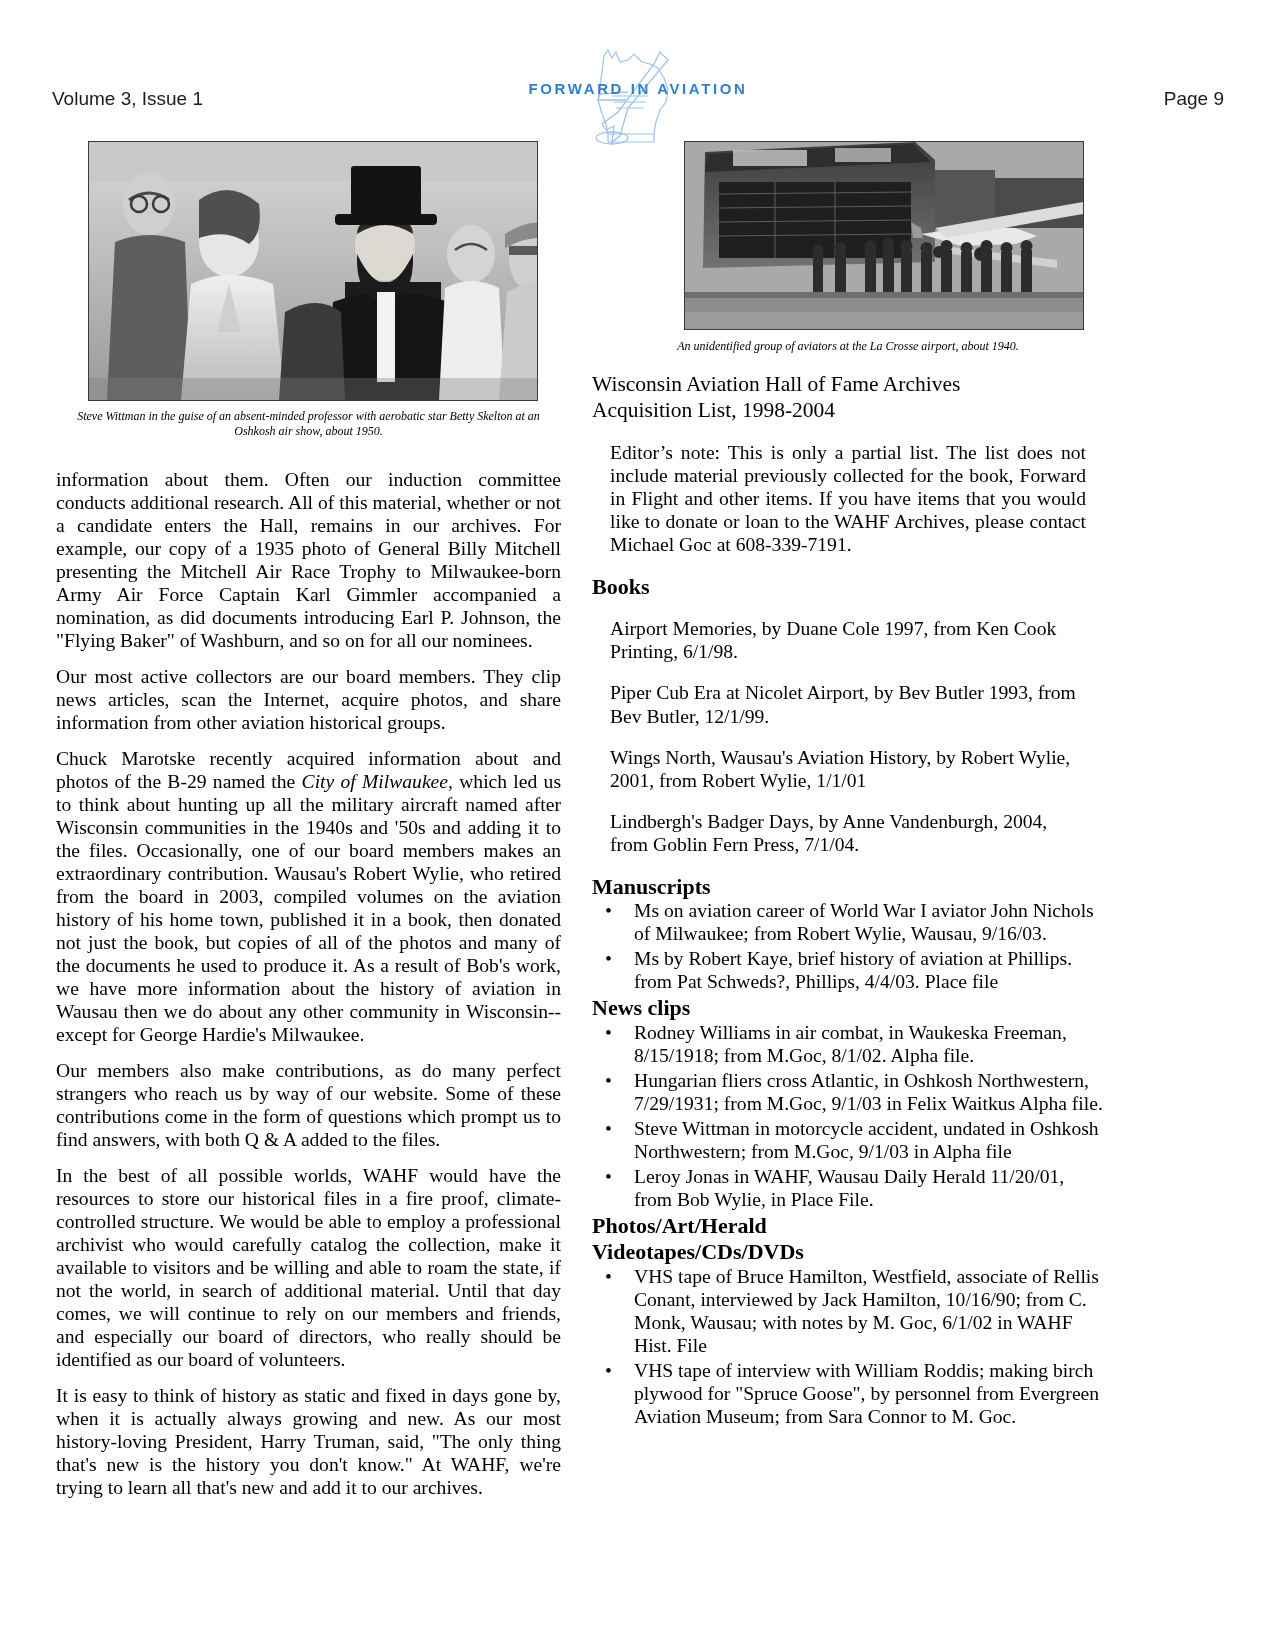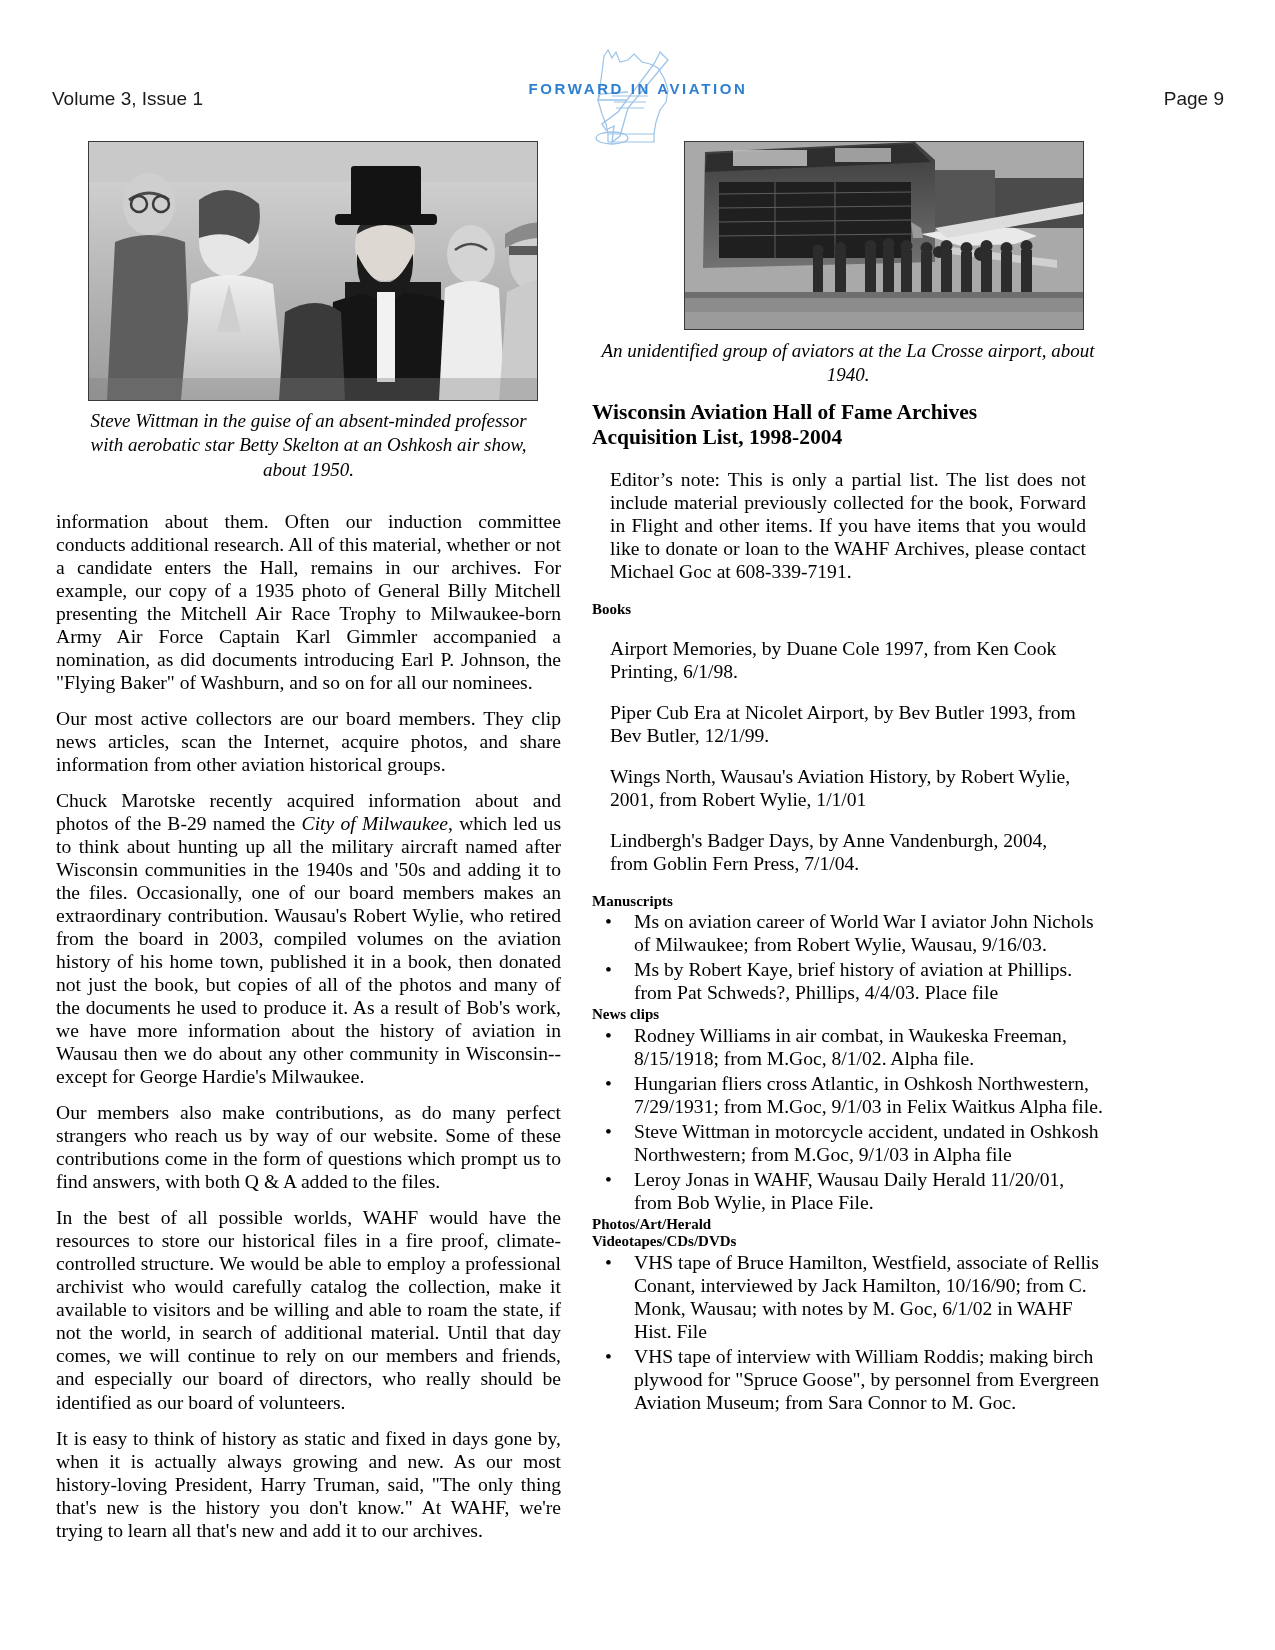--- a/index.html
+++ b/index.html
@@ -101,47 +101,47 @@
   .photo-right {
     width: 398px;
     height: 187px;
     margin-left: 92px;
   }
   .photo-inner { position: absolute; left:0; top:0; right:0; bottom:0; }
 
   .caption {
     font-family: "Liberation Serif", "DejaVu Serif", serif;
     font-style: italic;
-    font-size: 19px;
+    font-size: 12px;
     line-height: 1.28;
     text-align: center;
     margin-top: 9px;
   }
   .caption-left { padding: 0 16px; margin-top: 8px; }
   .caption-right { padding: 0 4px; }
 
   
   p.body {
     font-size: 19.6px;
     line-height: 1.175;
     text-align: justify;
     margin: 0 0 13px 0;
     hyphens: manual;
   }
   .ital { font-style: italic; }
 
   
   h2.sec-title {
     font-size: 21.5px;
-    font-weight: bold;
+    font-weight: normal;
     line-height: 1.17;
-    margin: 12px 0 0 0;
+    margin: 18px 0 0 0;
   }
   h3.sub-head {
-    font-size: 15px;
+    font-size: 22px;
     font-weight: bold;
     line-height: 1.17;
     margin: 0;
   }
   .note, .plain-line {
     font-size: 19.6px;
     line-height: 1.175;
     margin: 18px;
     text-align: left;
   }

